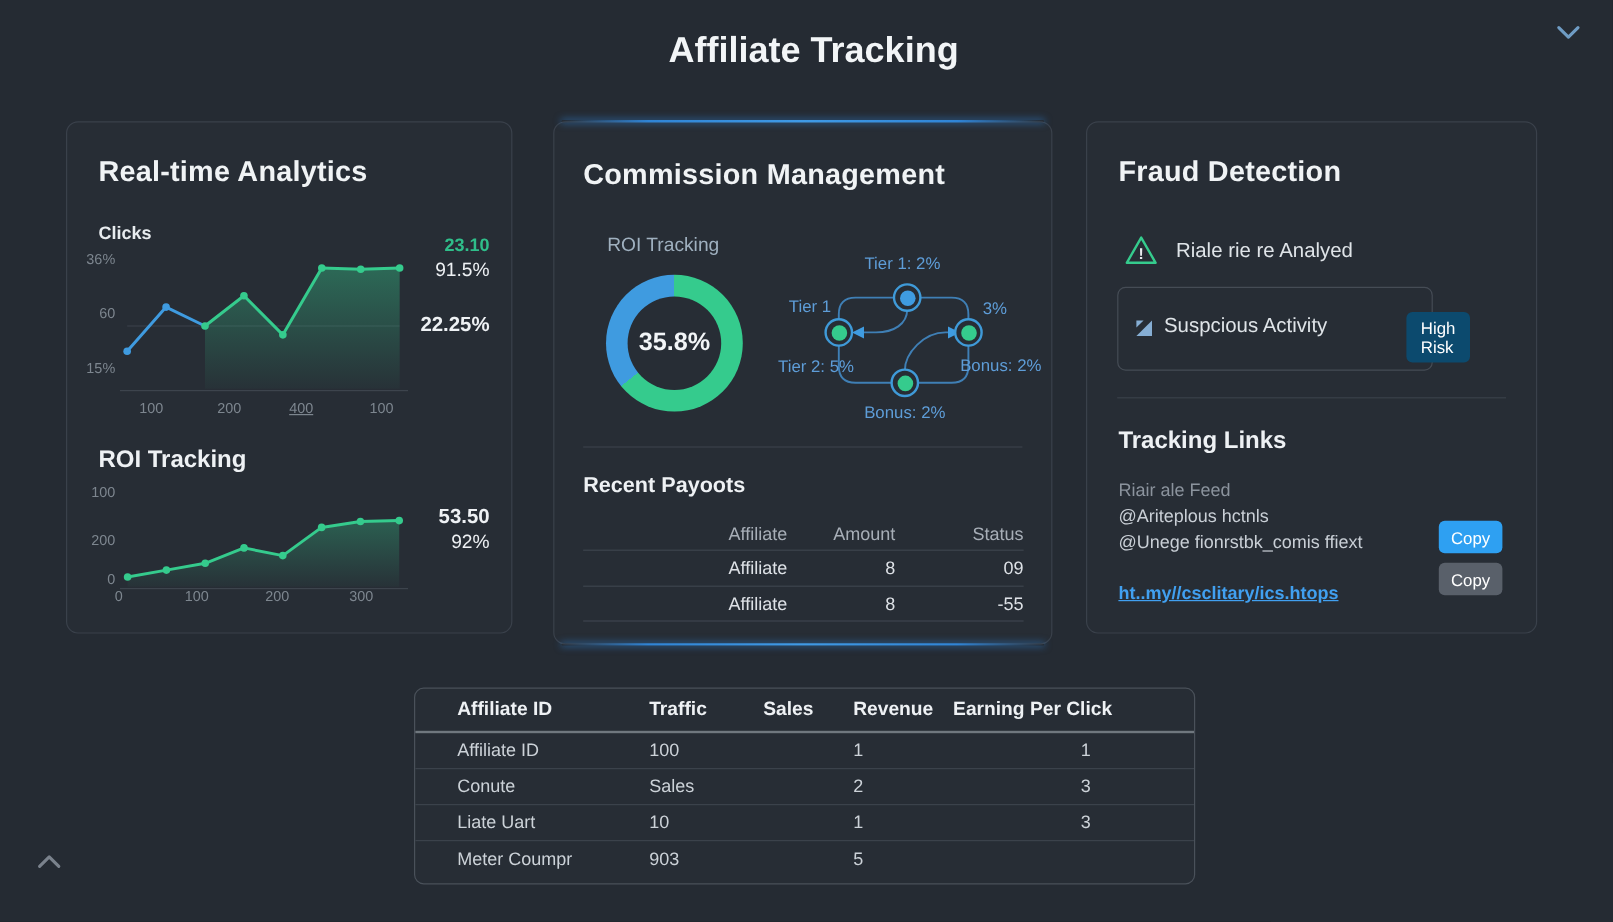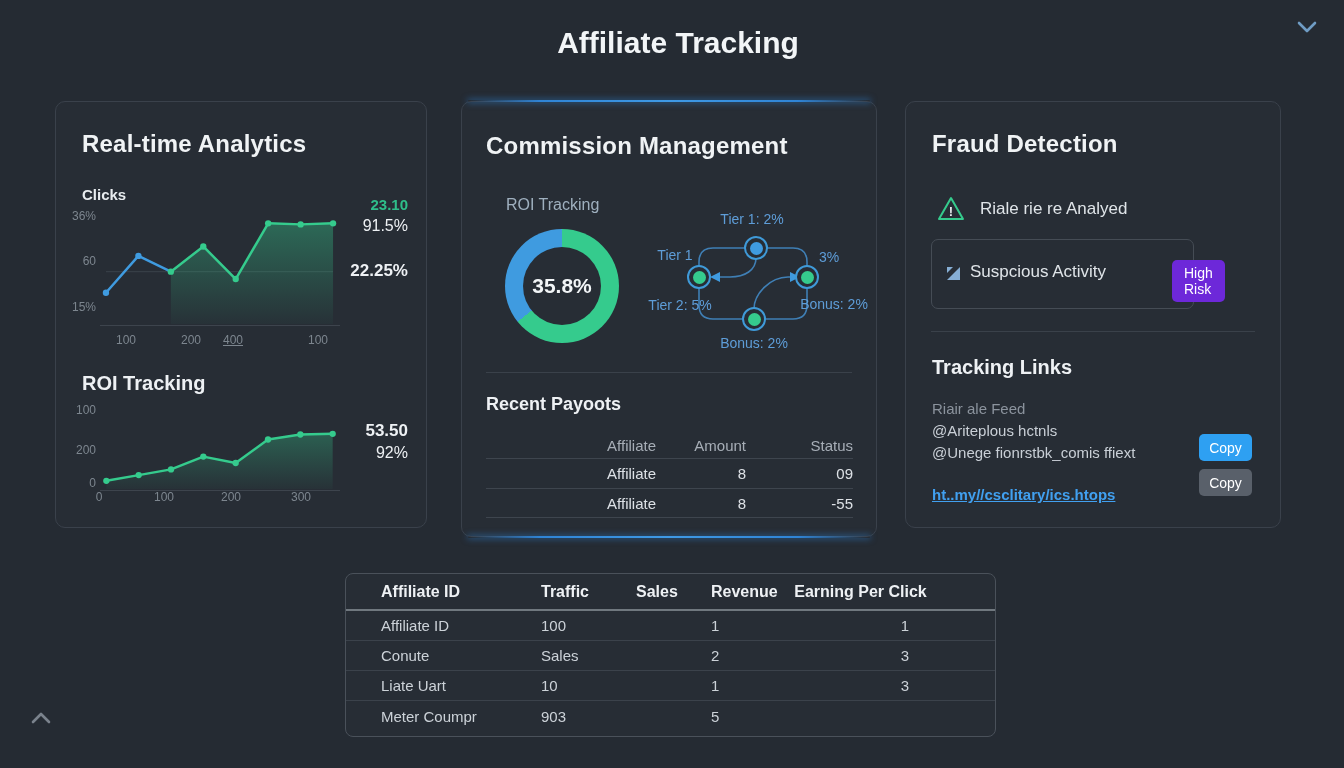--- a/index.html
+++ b/index.html
@@ -23,21 +23,21 @@
   .node { position:absolute; width:24px; height:24px; border:2px solid #3f9ad8; border-radius:50%;
           display:flex; align-items:center; justify-content:center; background:#272d35; transform:translate(-50%,-50%); }
   .node .dot { width:13px; height:13px; border-radius:50%; }
   .tier-label { position:absolute; transform:translate(-50%,-50%); font-size:14px; color:#5e9dd8; white-space:nowrap; }
   .pay-row { display:flex; align-items:center; height:30px; border-top:1px solid #3e454e; font-size:15px; color:#dde1e6; }
   .pay-head { display:flex; align-items:center; height:26px; font-size:15px; color:#a7aeb7; }
   .pay-c1 { flex:1; text-align:right; }
   .pay-c2 { width:90px; text-align:right; }
   .pay-c3 { width:107px; text-align:right; }
   .alert-box { position:absolute; border:1px solid #454c55; border-radius:7px; }
-  .badge { position:absolute; background:#6d28d9; color:#fff; font-size:14px; border-radius:5px;
+  .badge { position:absolute; background:#0c4a6e; color:#fff; font-size:14px; border-radius:5px;
            padding:5px 12px; }
   .btn { position:absolute; width:53px; height:27px; border:none; border-radius:5px; color:#fff;
          font-size:14px; font-family:"Liberation Sans",sans-serif; cursor:pointer; }
   .btn-blue { background:#2ea0f2; }
   .btn-gray { background:#59606a; }
   .link { position:absolute; color:#41a0f0; font-size:15px; font-weight:bold; text-decoration:underline; cursor:pointer; }
   .muted { color:#8b939d; } .lite { color:#c9cfd6; }
   .btable { position:absolute; left:345px; top:573px; width:651px; height:164px;
             background:#272d35; border:1px solid #4a515a; border-radius:8px; overflow:hidden; }
   .brow { display:grid; grid-template-columns:160px 95px 75px 110px 1fr; align-items:center; }
@@ -89,21 +89,21 @@
         <circle cx="37.714285714285715" cy="50.34" r="3.2" fill="#3f9be0"></circle>
         <circle cx="70.42857142857143" cy="66.24000000000001" r="3.2" fill="#35cb8d"></circle>
         <circle cx="103.14285714285714" cy="40.800000000000004" r="3.2" fill="#35cb8d"></circle>
         <circle cx="135.85714285714286" cy="73.66" r="3.2" fill="#35cb8d"></circle>
         <circle cx="168.57142857142858" cy="17.479999999999997" r="3.2" fill="#35cb8d"></circle>
         <circle cx="201.28571428571428" cy="18.54" r="3.2" fill="#35cb8d"></circle>
         <circle cx="234" cy="17.479999999999997" r="3.2" fill="#35cb8d"></circle>
       </svg>
     <span class="tick" style="left:70px; top:238px;">100</span>
     <span class="tick" style="left:135px; top:238px;">200</span>
-    <span class="tick" style="left:177px; top:238px;text-decoration:underline;">400</span>
+    <span class="tick" style="left:195px; top:238px;text-decoration:underline;">400</span>
     <span class="tick" style="left:262px; top:238px;">100</span>
 
     <div class="abs" style="right:18px; top:92px; text-align:right; line-height:21px;">
       <div class="stat-green">23.10</div>
       <div class="stat-white">91.5%</div>
       <div class="stat-big" style="margin-top:24px;">22.25%</div>
     </div>
 
     <div class="abs section-title" style="left:26px; top:270px;">ROI Tracking</div>
 

